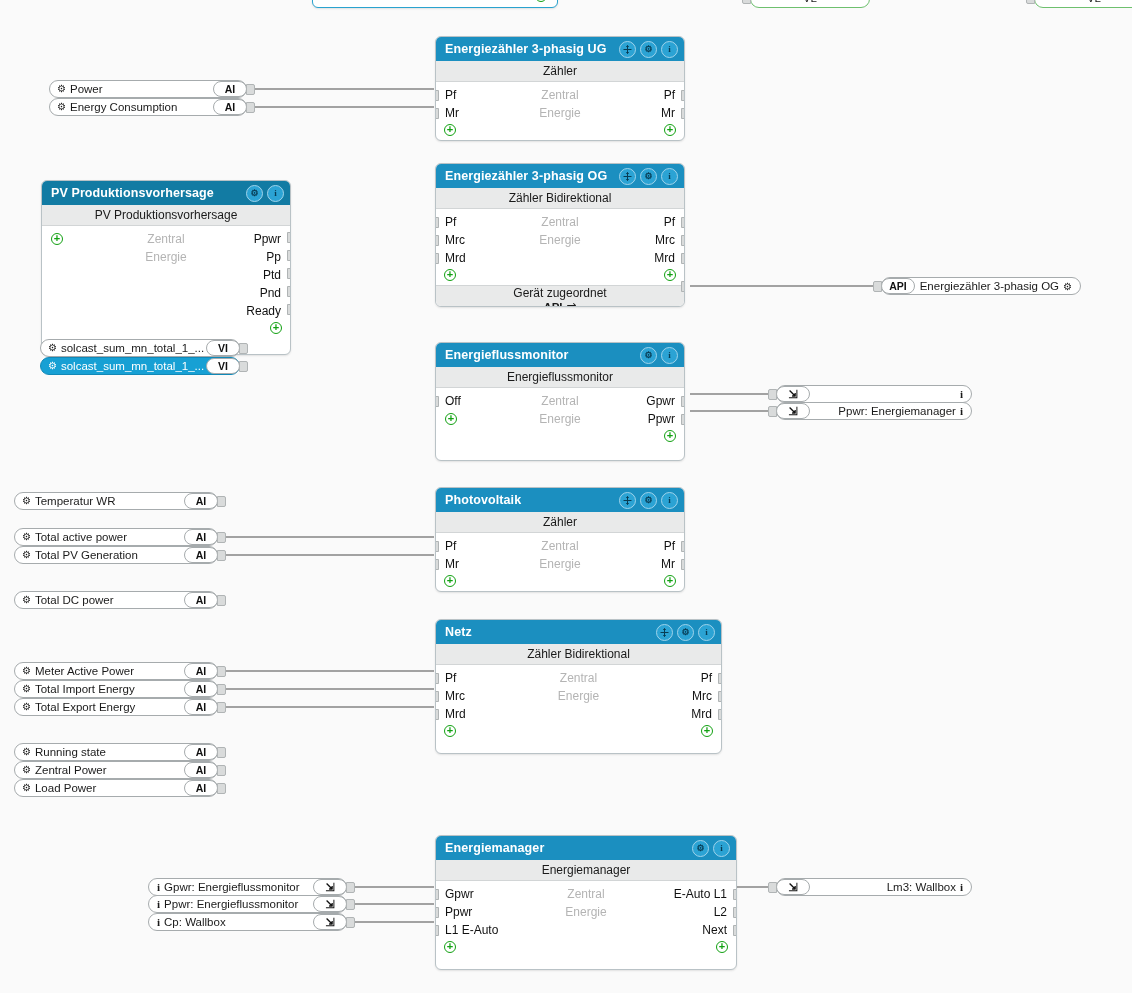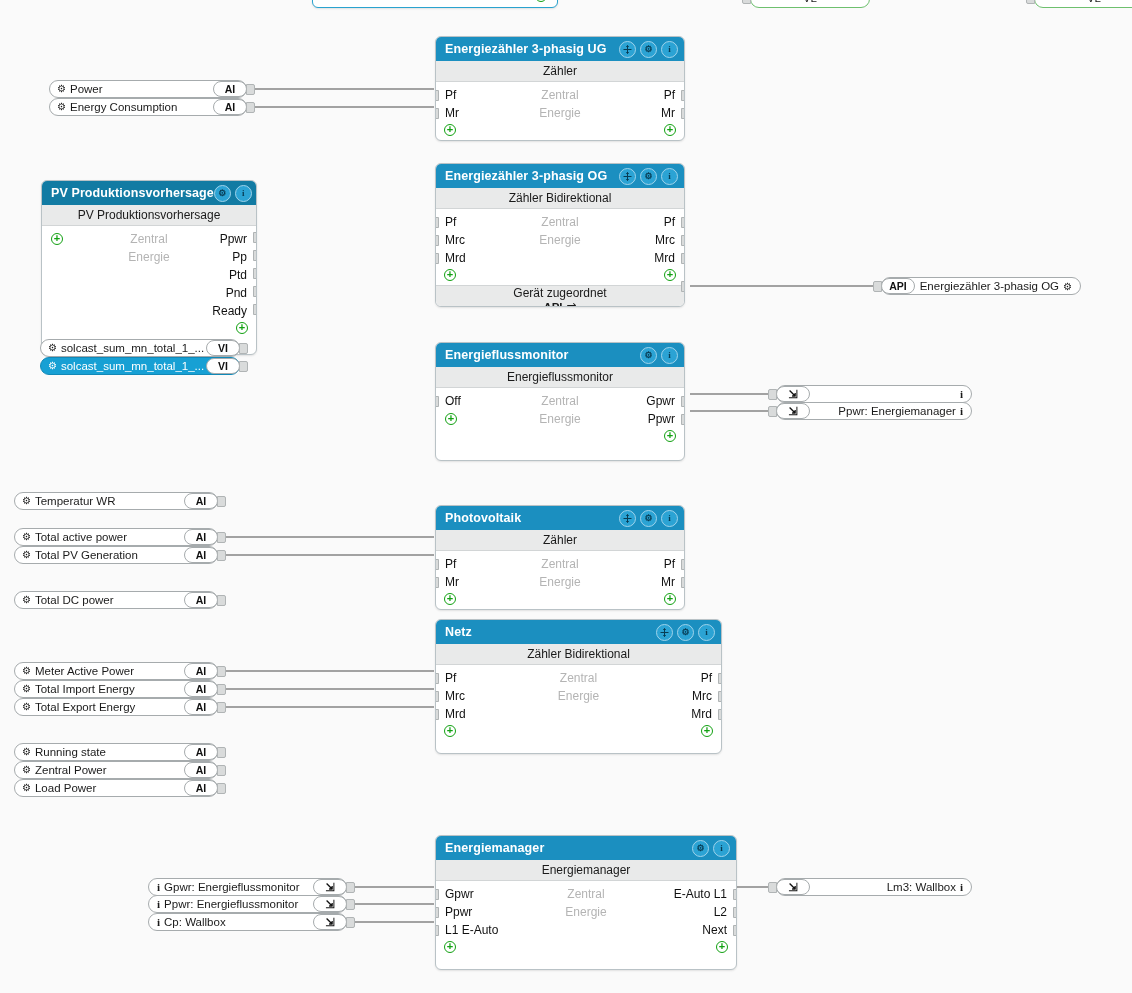--- a/index.html
+++ b/index.html
@@ -275,21 +275,21 @@
     <span class="port right" style="top:117px;"></span>
   </div>
 
   <div class="pill" style="left:881px;top:277px;width:200px;">
     <span class="badge lead">API</span>
     <span class="ptxt right" style="padding-right:4px;">Energiezähler 3-phasig OG</span>
     <span class="gearend">⚙</span>
     <span class="knob l"></span>
   </div>
 
-  <div class="node" style="left:41px;top:180px;width:216px;">
+  <div class="node" style="left:41px;top:180px;width:250px;">
     <div class="node-header teal">
       <div class="node-title">PV Produktionsvorhersage</div>
       <div class="hdr-icons">
         <div class="hicon">⚙</div>
         <div class="hicon" style="font-family:'Liberation Serif',serif;">i</div>
       </div>
     </div>
     <div class="node-sub">PV Produktionsvorhersage</div>
     <div class="node-body">
       <div class="centerlabels">
@@ -412,21 +412,21 @@
     <span class="knob r"></span>
   </div>
 
   <div class="pill" style="left:14px;top:591px;width:204px;">
     <span class="gear">⚙</span>
     <span class="ptxt">Total DC power</span>
     <span class="badge">AI</span>
     <span class="knob r"></span>
   </div>
 
-  <div class="node" style="left:435px;top:505px;width:250px;">
+  <div class="node" style="left:435px;top:487px;width:250px;">
     <div class="node-header">
       <div class="node-title">Photovoltaik</div>
       <div class="hdr-icons">
         <div class="hicon">
             <svg width="9" height="9" viewBox="0 0 9 9">
               <path d="M4.5 0.5v8M0.5 4.5h8M4.5 0.5l-1.2 1.4M4.5 0.5l1.2 1.4M4.5 8.5l-1.2-1.4M4.5 8.5l1.2-1.4" stroke="#083d55" stroke-width="1" fill="none"></path>
             </svg>
           </div>
         <div class="hicon">⚙</div>
         <div class="hicon" style="font-family:'Liberation Serif',serif;">i</div>

